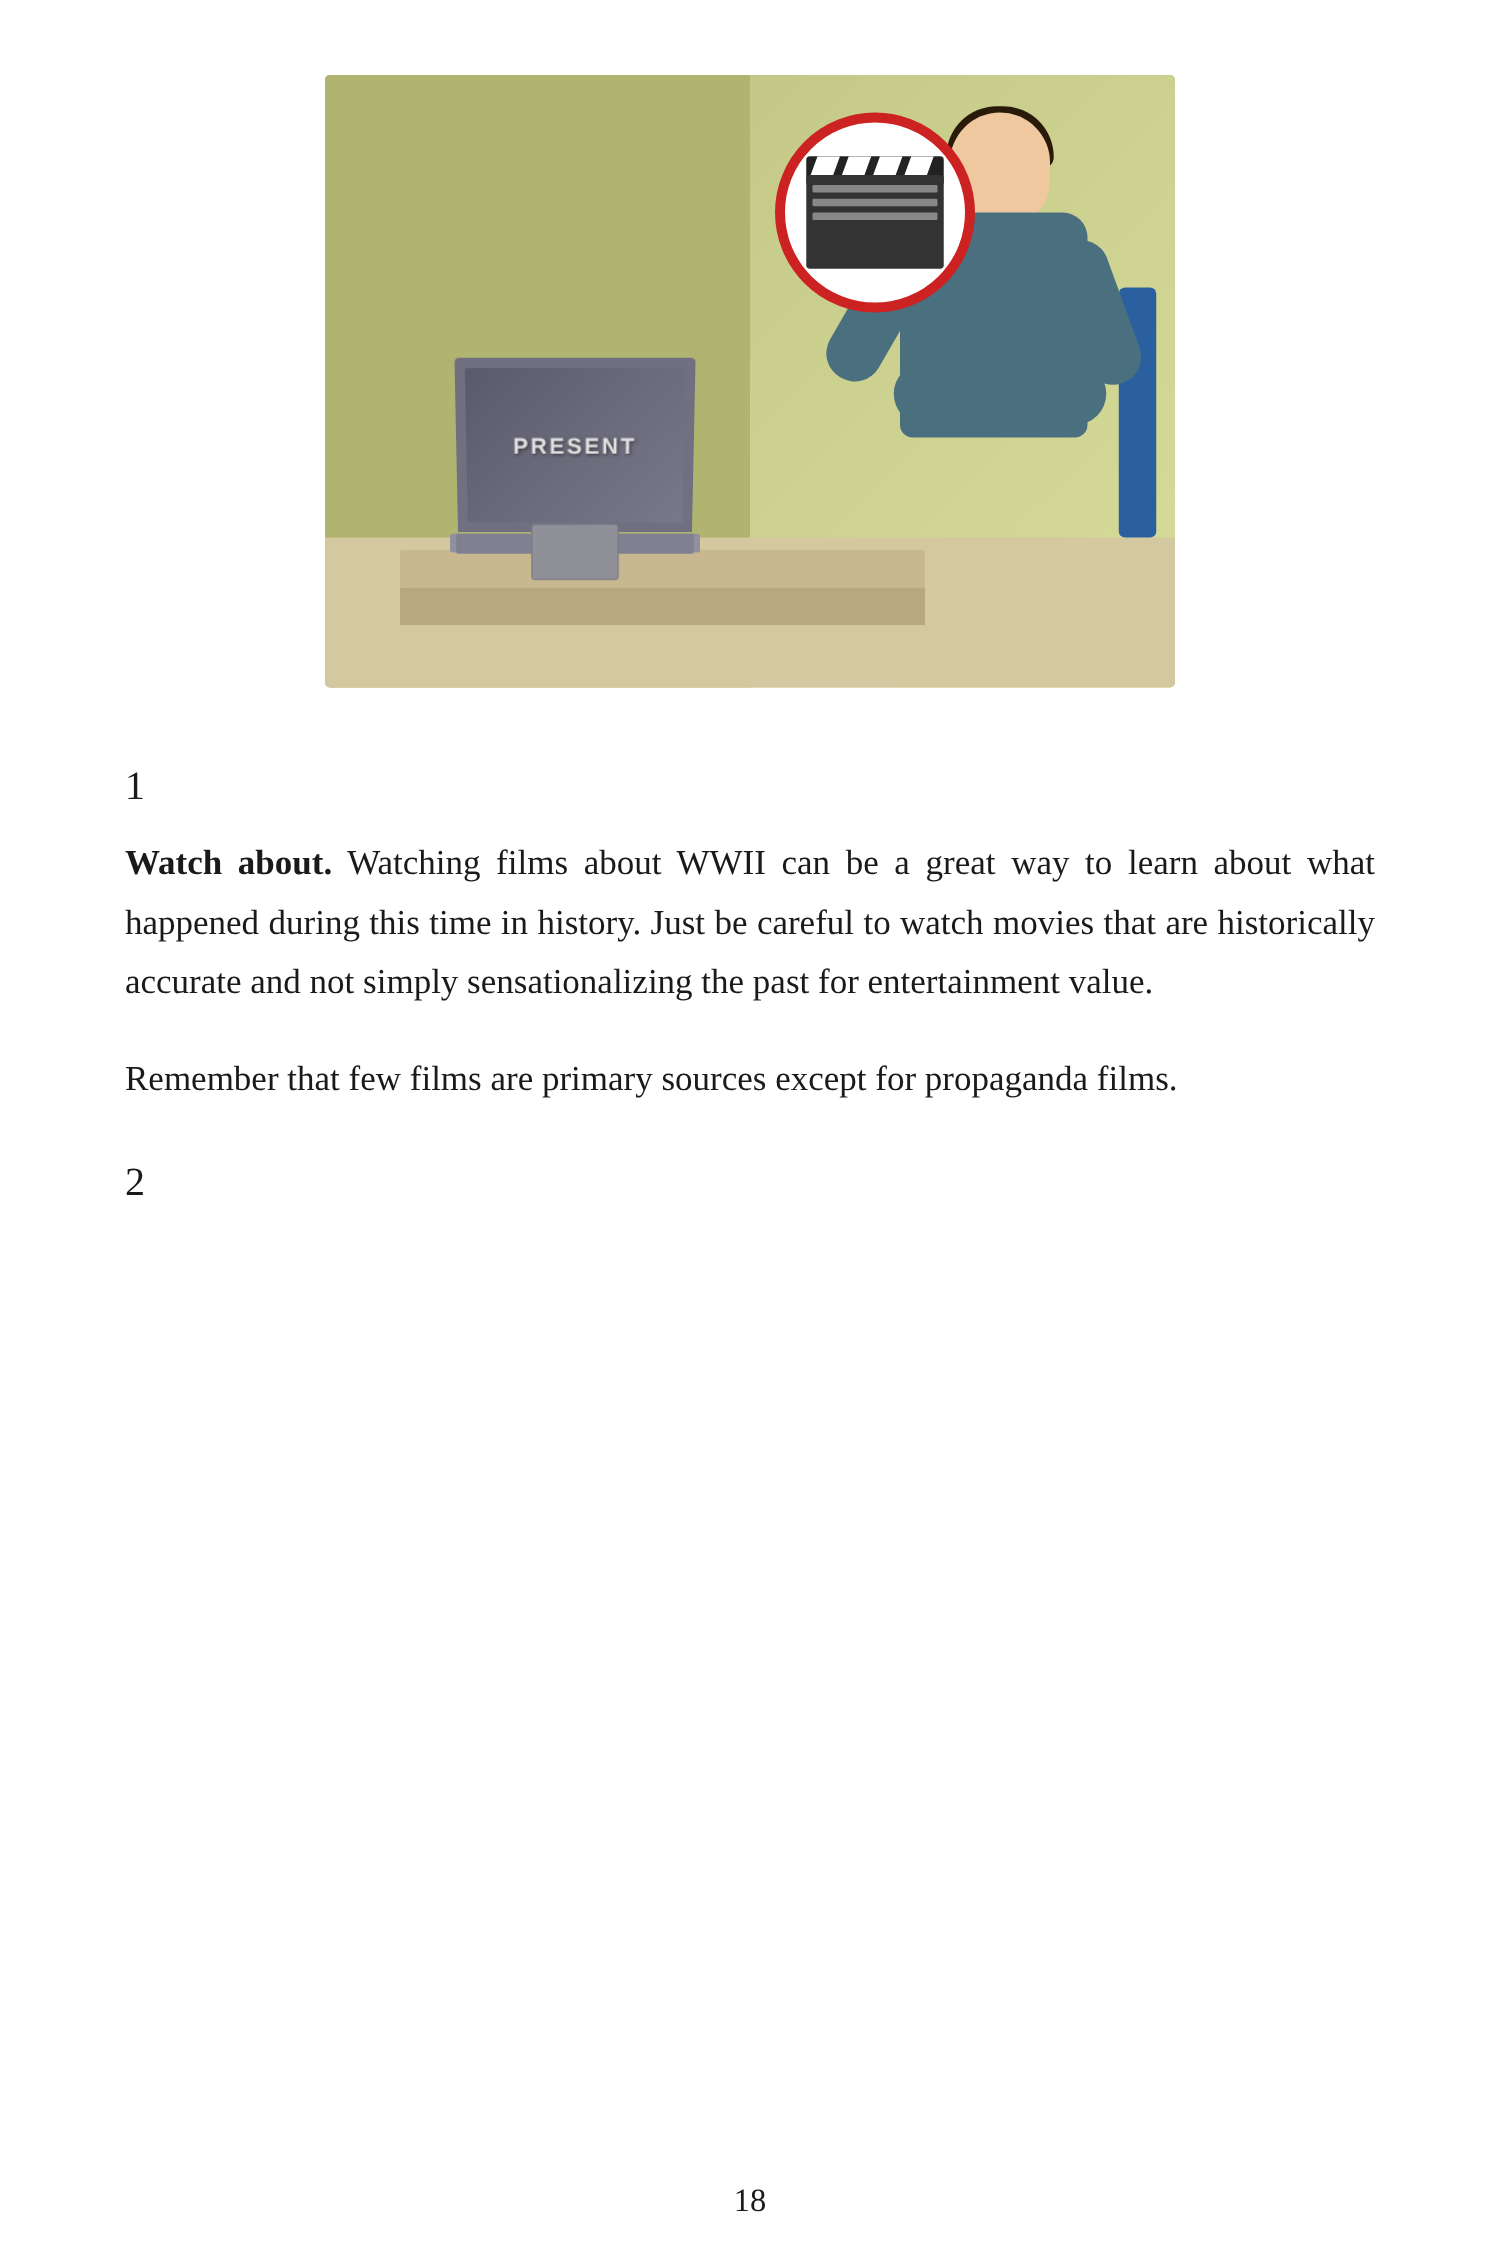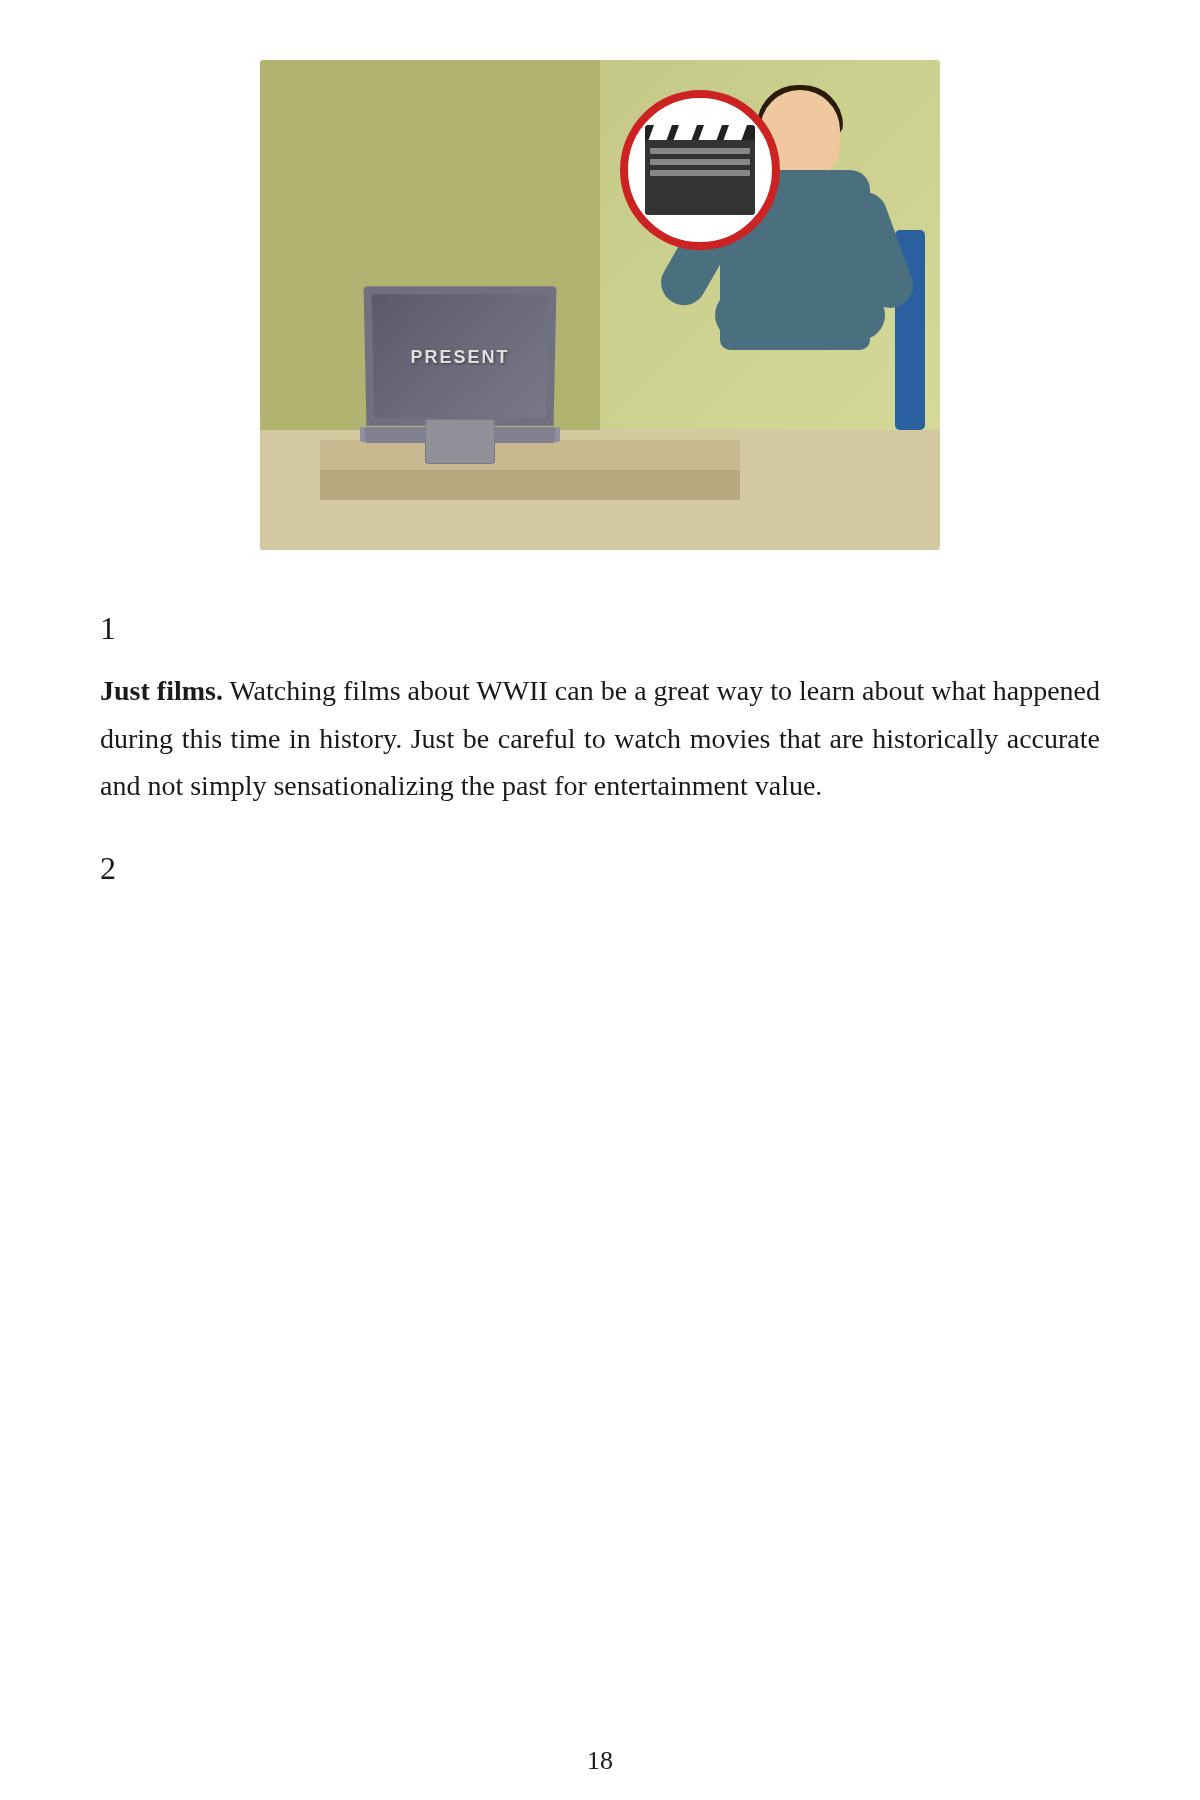--- a/index.html
+++ b/index.html
@@ -409,23 +409,24 @@
         </div>
       </div>
     </div>
   </div>
 
   <div class="content-section">
 
     <span class="step-number">1</span>
 
     <p class="step-text">
-      <span class="step-text-bold">Just films.</span><span> Watching films about WWII can be a great way to learn about what happened during this time in history. Just be careful to watch movies that are historically accurate and not simply sensationalizing the past for entertainment value.</span>
+      <span class="step-text-bold">Watch about.</span><span> Watching films about WWII can be a great way to learn about what happened during this time in history. Just be careful to watch movies that are historically accurate and not simply sensationalizing the past for entertainment value.</span>
     </p>
 
+    <p class="step-note">Remember that few films are primary sources except for propaganda films.</p>
 
     <span class="step-number-2">2</span>
 
   </div>
 
   <div class="page-number">18</div>
 
 </div>
 
 </body></html>

